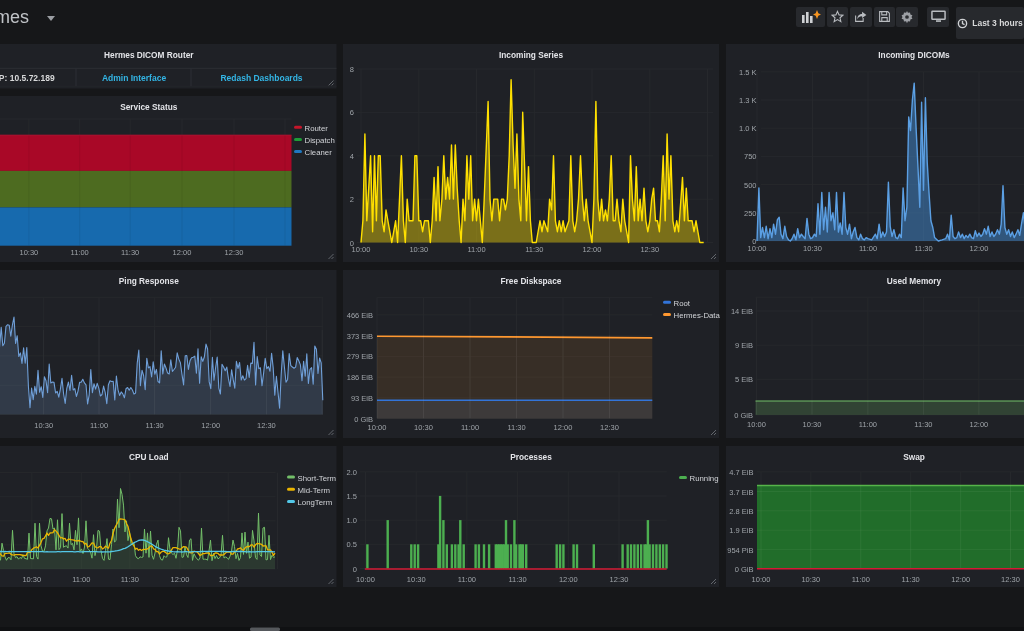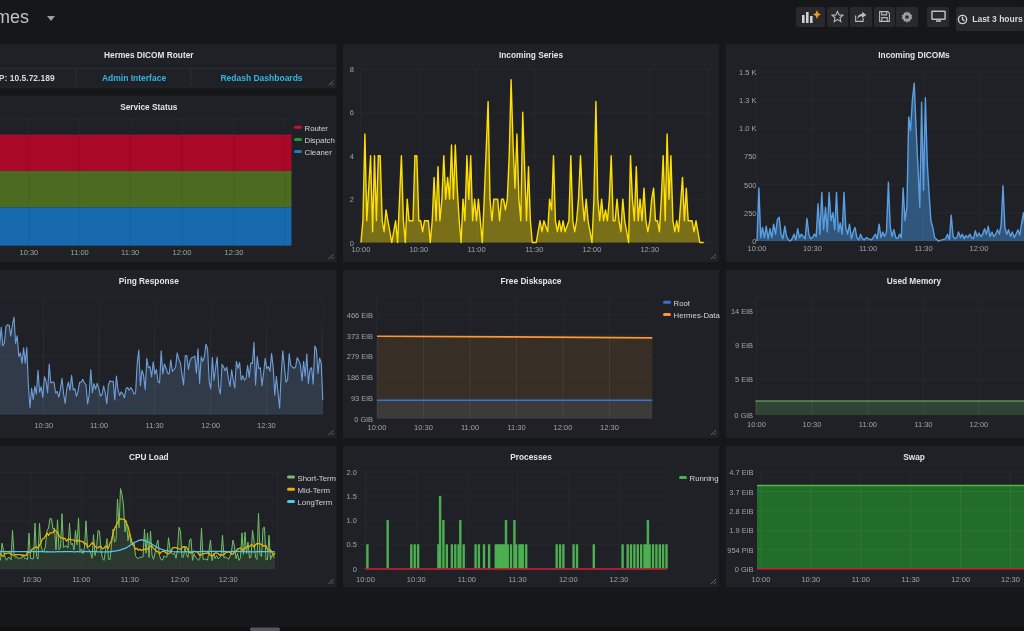--- a/index.html
+++ b/index.html
@@ -35,21 +35,21 @@
       <path d="M12 1.5 L13.6 4.7 L17.2 4.2 L17.8 7.8 L21.3 8.9 L19.7 12 L21.3 15.1 L17.8 16.2 L17.2 19.8 L13.6 19.3 L12 22.5 L10.4 19.3 L6.8 19.8 L6.2 16.2 L2.7 15.1 L4.3 12 L2.7 8.9 L6.2 7.8 L6.8 4.2 L10.4 4.7 Z" fill="#9da0a5"></path>
       <circle cx="12" cy="12" r="3.2" fill="#2b2d31"></circle>
     </svg>
   </div>
 <div style="position:absolute;left:927px;top:7px;width:22px;height:19.5px;background:#27292d;border-radius:2px;display:flex;align-items:center;justify-content:center;">
     <svg width="15" height="13" viewBox="0 0 24 20">
       <rect x="1.5" y="1.5" width="21" height="13" rx="1" fill="none" stroke="#b9bcc0" stroke-width="2.4"></rect>
       <rect x="8" y="16" width="8" height="2.6" fill="#b9bcc0"></rect>
     </svg>
   </div>
-<div style="position:absolute;left:956px;top:7px;width:68px;height:24px;background:#27292d;border-radius:2px;display:flex;align-items:center;justify-content:center;font-size:8.5px;font-weight:bold;color:#d8d9da;">
+<div style="position:absolute;left:956px;top:7px;width:68px;height:32px;background:#27292d;border-radius:2px;display:flex;align-items:center;justify-content:center;font-size:8.5px;font-weight:bold;color:#d8d9da;">
     <svg width="11" height="11" viewBox="0 0 24 24" style="margin-right:4px;flex:none;">
       <circle cx="12" cy="12" r="9" fill="none" stroke="#cfd1d4" stroke-width="3"></circle>
       <path d="M12 6 V12 L16.5 14.5" fill="none" stroke="#cfd1d4" stroke-width="3"></path>
     </svg>
     <span style="white-space:nowrap;">Last 3 hours</span>
   </div>
 <svg width="1024" height="631" style="position:absolute;left:0;top:0;" font-family="Liberation Sans, sans-serif">
 <rect x="-39" y="44" width="375.5" height="44.5" fill="#1f2126"></rect>
 <text x="148.8" y="58" text-anchor="middle" font-size="8.3" font-weight="bold" fill="#e3e4e8">Hermes DICOM Router</text>
 <path d="M 328.5 85.5 L 333.5 80.5 M 331.5 85.5 L 333.5 83.5" stroke="#62666c" stroke-width="1" fill="none"></path>

